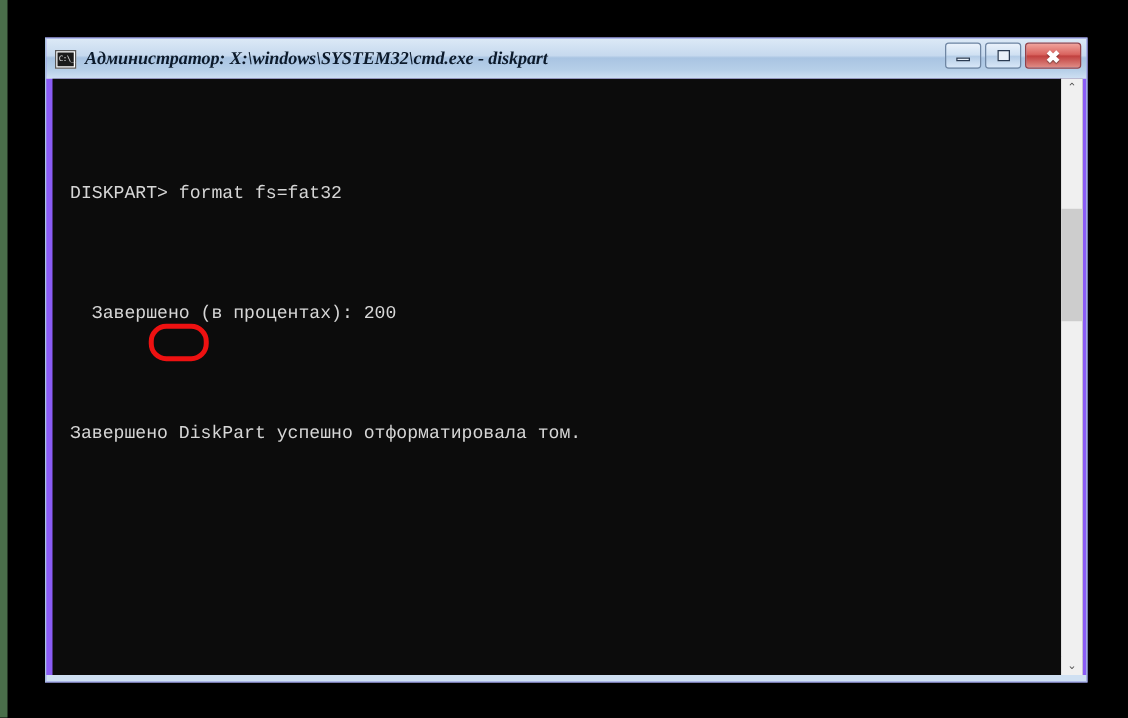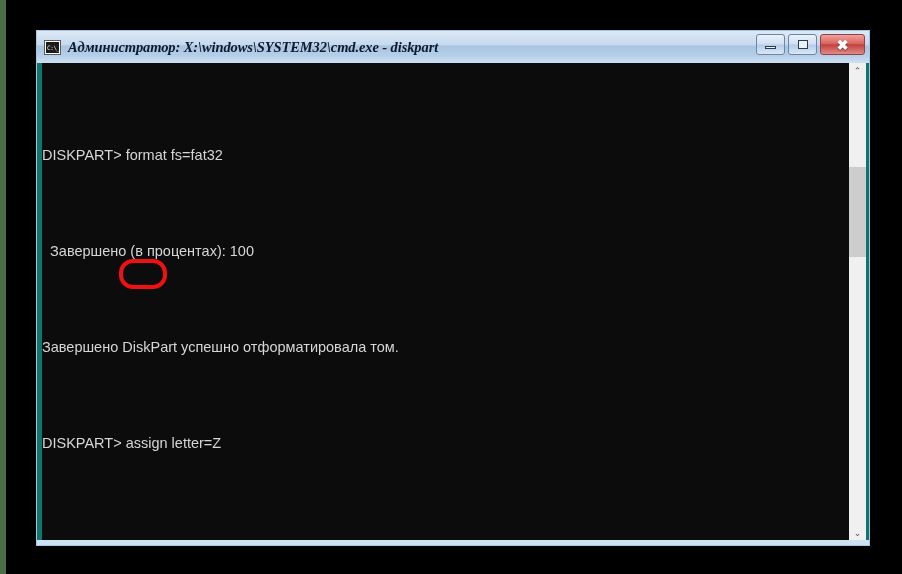--- a/index.html
+++ b/index.html
@@ -31,21 +31,21 @@
   }
 
   
   #cmd-window {
     position: absolute;
     left: 36px;
     top: 30px;
     width: 834px;
     height: 516px;
     box-sizing: border-box;
-    background: #0f766e;
+    background: #8b5cf6;
     border: 1px solid #a8c4e0;
     box-shadow: 0 0 10px rgba(0,0,0,0.55);
   }
 
   
   #title-bar {
     position: relative;
     height: 32px;
     background: linear-gradient(to bottom,
                 #dce9f6 0%,
@@ -152,22 +152,22 @@
     top: 32px;
     width: 824px;
     height: 479px;
     background: #0c0c0c;
     display: flex;
   }
   #console-output {
     flex: 1 1 auto;
     position: relative;
     overflow: hidden;
-    padding: 12px 0 0 0;
-    font-family: Liberation Sans, sans-serif;
+    padding: 12px 0 0 14px;
+    font-family: Liberation Mono, monospace;
     font-size: 14.5px;
     color: #d6d6d6;
     line-height: 32px;
     white-space: pre;
   }
   .console-line {
     padding-left: 0px;
     height: 32px;
     white-space: pre;
   }
@@ -258,23 +258,22 @@
         <div class="winbtn" id="btn-close">
           <span class="glyph-close">✖</span>
         </div>
       </div>
     </div>
 
     <div id="console-area">
 
       <div id="console-output">
         <div class="console-line">DISKPART&gt; format fs=fat32</div>
-        <div class="console-line">  Завершено (в процентах): 100</div>
+        <div class="console-line">  Завершено (в процентах): 200</div>
         <div class="console-line">Завершено DiskPart успешно отформатировала том.</div>
-        <div class="console-line">DISKPART&gt; assign letter=Z</div>
         
 
         <div id="exit-annotation"></div>
       </div>
 
       <div id="scrollbar">
         <div class="sb-arrow" id="sb-arrow-up">⌃</div>
         <div id="sb-track">
           <div id="sb-thumb"></div>
         </div>

